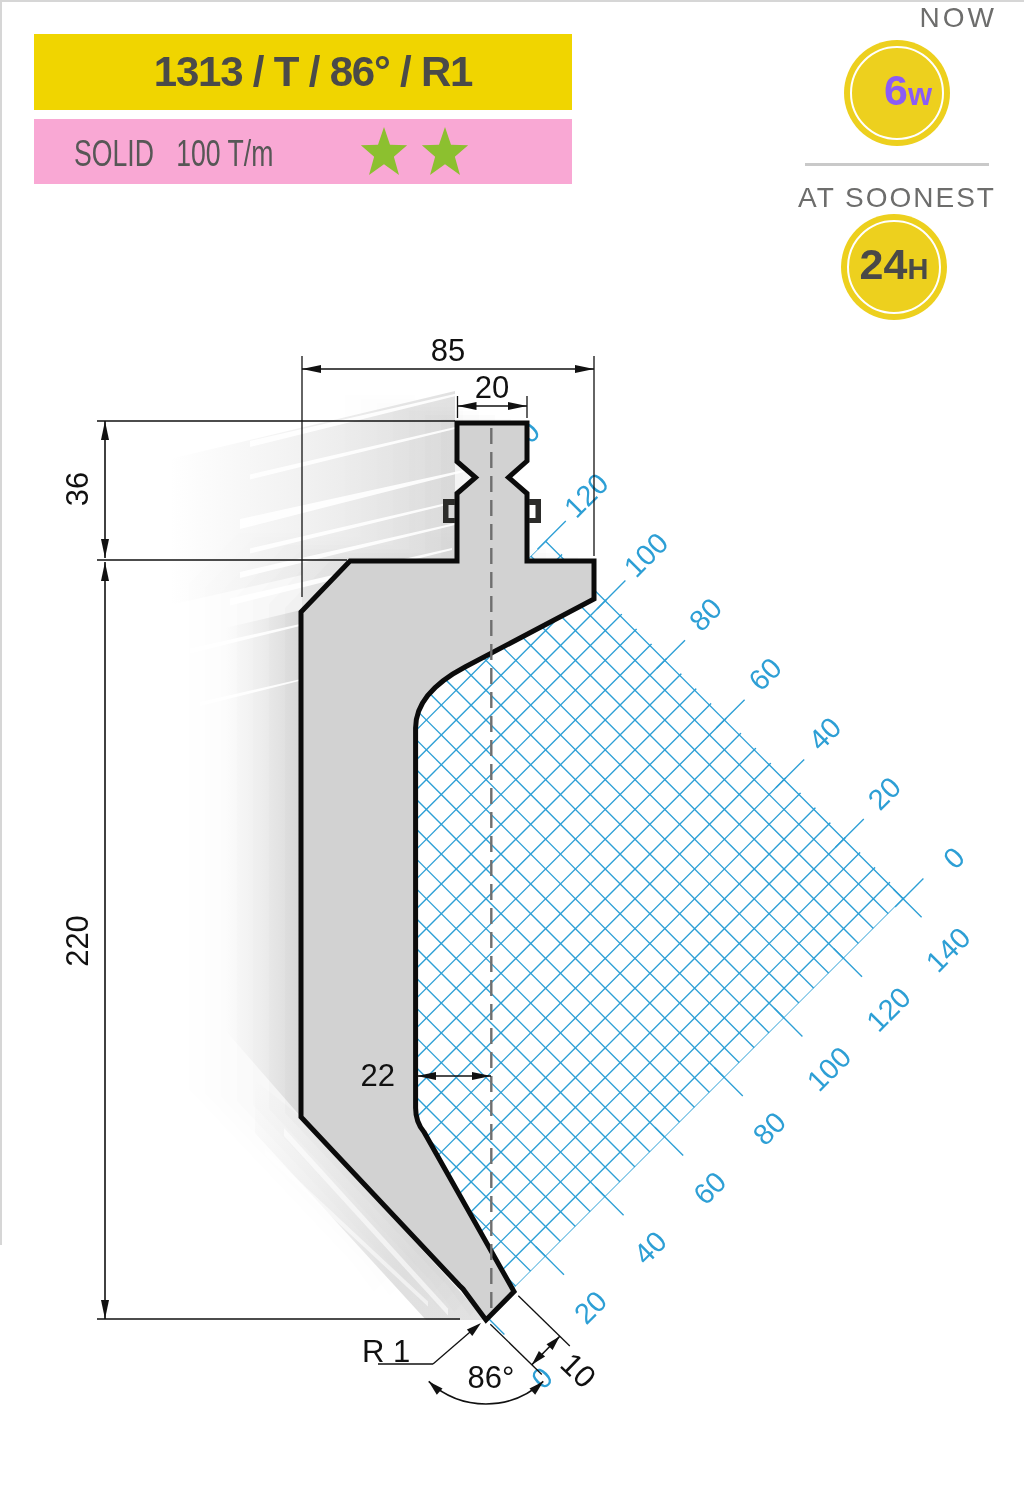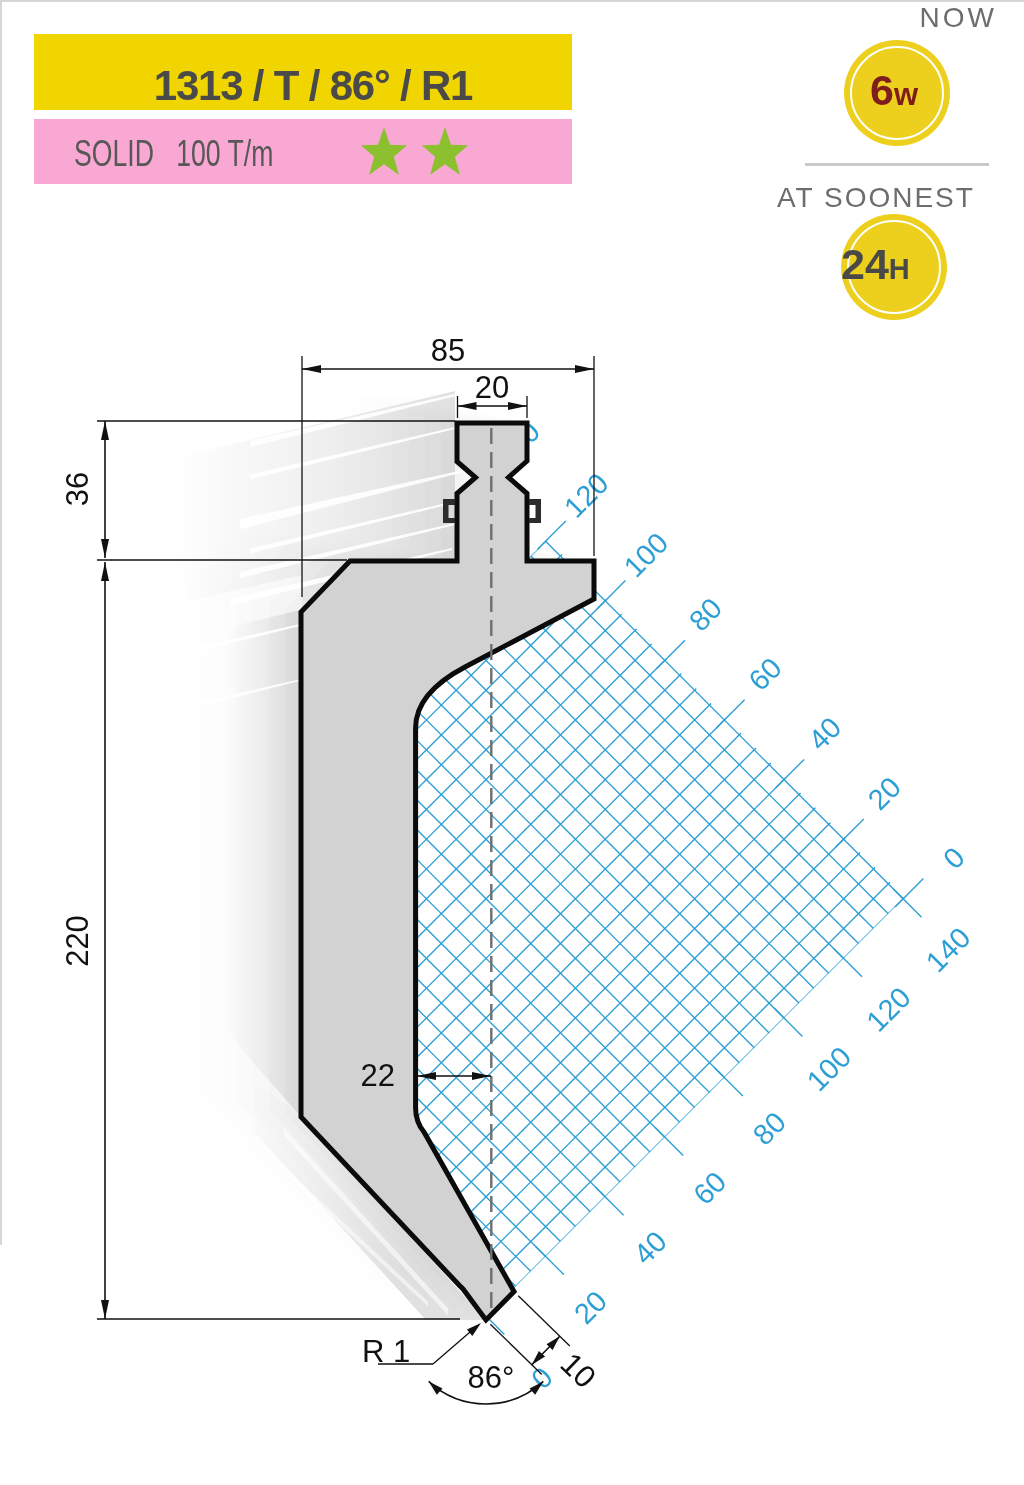--- a/index.html
+++ b/index.html
@@ -237,21 +237,21 @@
 <line x1="490.3" y1="1324.2" x2="541.8" y2="1374.5" stroke="#111111" stroke-width="1.3"></line>
 <line x1="518.3" y1="1295.7" x2="569.8" y2="1346.0" stroke="#111111" stroke-width="1.3"></line>
 <line x1="531.8" y1="1364.7" x2="559.8" y2="1336.2" stroke="#111111" stroke-width="1.6"></line>
 <path d="M 531.8 1364.7 L 538.9 1350.9 L 545.1 1356.6 Z" fill="#111111"></path>
 <path d="M 559.8 1336.2 L 552.6 1350.1 L 546.5 1344.3 Z" fill="#111111"></path>
 <text x="0" y="0" transform="translate(571 1378) rotate(44)" text-anchor="middle" font-size="31px" font-family="Liberation Sans, sans-serif" fill="#111111">10</text>
 </g>
 </svg>
 
 <div class="abs" style="left:34px;top:34px;width:538px;height:76px;background:#f0d500;
-     display:flex;align-items:flex-end;justify-content:center;padding-left:20px;box-sizing:border-box;">
+     display:flex;align-items:center;justify-content:center;padding-left:20px;box-sizing:border-box;">
 
   <div style="font-size:42px;font-weight:bold;color:#4a4a49;letter-spacing:-1.2px;">1313 / T / 86° / R1</div>
 </div>
 
 <div class="abs" style="left:34px;top:119px;width:538px;height:65px;background:#f9a8d4;">
 
   <div class="abs" style="left:40px;top:14px;font-size:37px;color:#575756;transform:scaleX(0.72);transform-origin:0 0;white-space:nowrap;">SOLID&nbsp;&nbsp;&nbsp;100 T/m</div>
 
   <svg class="abs" style="left:326px;top:8px" width="48" height="50" viewBox="0 0 56 52" preserveAspectRatio="none">
     <path d="M28 0 L35 18.5 L55 19 L39.5 31 L45.5 50 L28 38.8 L10.5 50 L16.5 31 L1 19 L21 18.5 Z" fill="#8cc02f"></path>
@@ -260,24 +260,24 @@
   <svg class="abs" style="left:387px;top:8px" width="48" height="50" viewBox="0 0 56 52" preserveAspectRatio="none">
     <path d="M28 0 L35 18.5 L55 19 L39.5 31 L45.5 50 L28 38.8 L10.5 50 L16.5 31 L1 19 L21 18.5 Z" fill="#8cc02f"></path>
   </svg>
 </div>
 
 <div class="abs" style="left:797px;top:2px;width:200px;text-align:right;font-size:28px;
      color:#6d6d6c;letter-spacing:3px;">NOW</div>
 
 <div class="abs" style="left:844px;top:40px;width:106px;height:106px;border-radius:53px;background:#edd01e;"></div>
 <div class="abs" style="left:850px;top:46px;width:90px;height:90px;border-radius:47px;border:2.5px solid #ffffff;"></div>
-<div class="abs" style="left:812px;top:40px;width:106px;height:106px;text-align:right;
-     font-weight:bold;color:#7f1d1d;font-size:43px;line-height:101px;">6<span style="font-size:31px;">w</span></div>
+<div class="abs" style="left:884px;top:40px;width:106px;height:106px;text-align:left;
+     font-weight:bold;color:#8b5cf6;font-size:43px;line-height:101px;">6<span style="font-size:31px;">w</span></div>
 
 <div class="abs" style="left:805px;top:163px;width:184px;height:3px;background:#c9c9c9;"></div>
 
-<div class="abs" style="left:777px;top:182px;width:240px;font-size:28px;
+<div class="abs" style="left:777px;top:182px;width:240px;text-align:center;font-size:28px;
      color:#6d6d6c;letter-spacing:2px;">AT SOONEST</div>
 
 <div class="abs" style="left:841px;top:214px;width:106px;height:106px;border-radius:53px;background:#edd01e;"></div>
 <div class="abs" style="left:847px;top:220px;width:90px;height:90px;border-radius:47px;border:2.5px solid #ffffff;"></div>
-<div class="abs" style="left:841px;top:214px;width:106px;height:106px;text-align:left;
+<div class="abs" style="left:841px;top:214px;width:106px;height:106px;text-align:center;
      font-weight:bold;color:#494948;font-size:43px;line-height:101px;">24<span style="font-size:29px;">H</span></div>
 
 </body></html>

